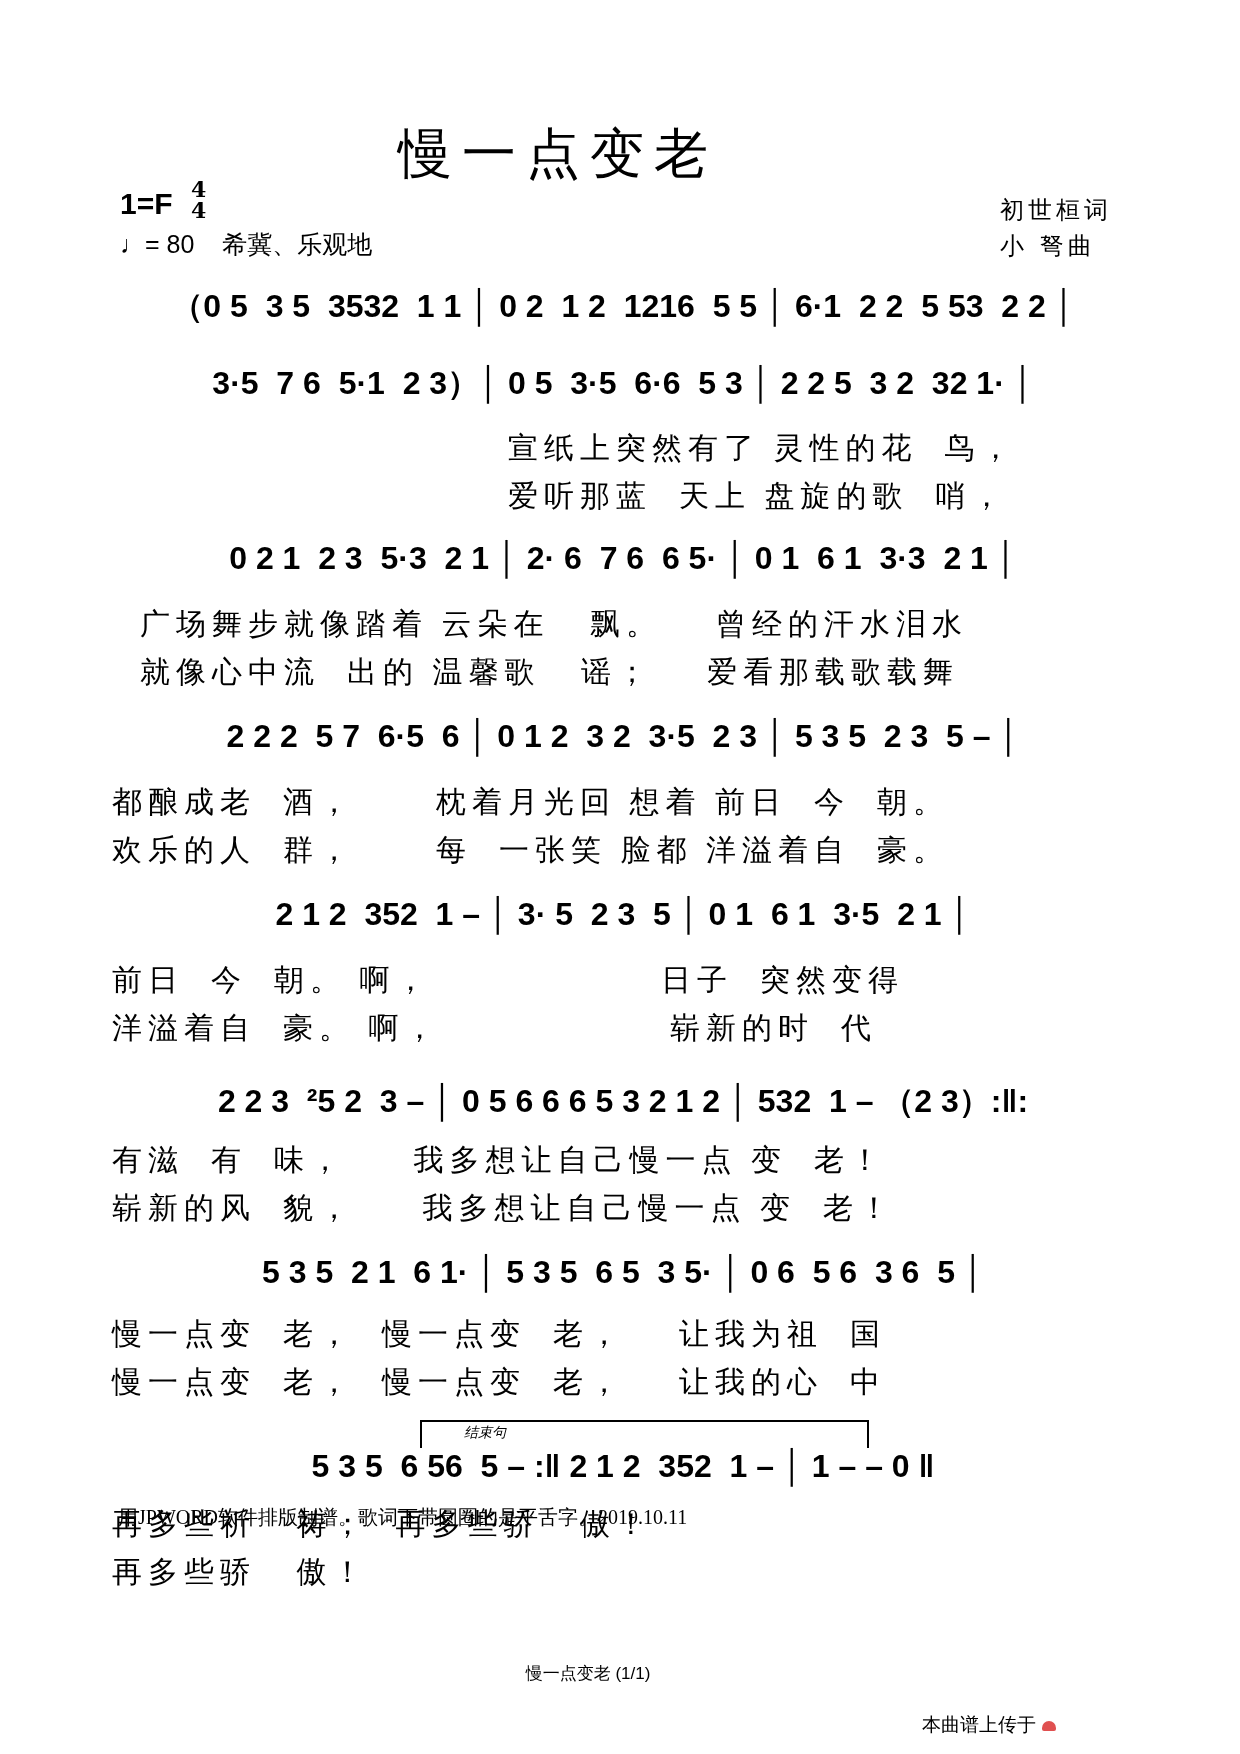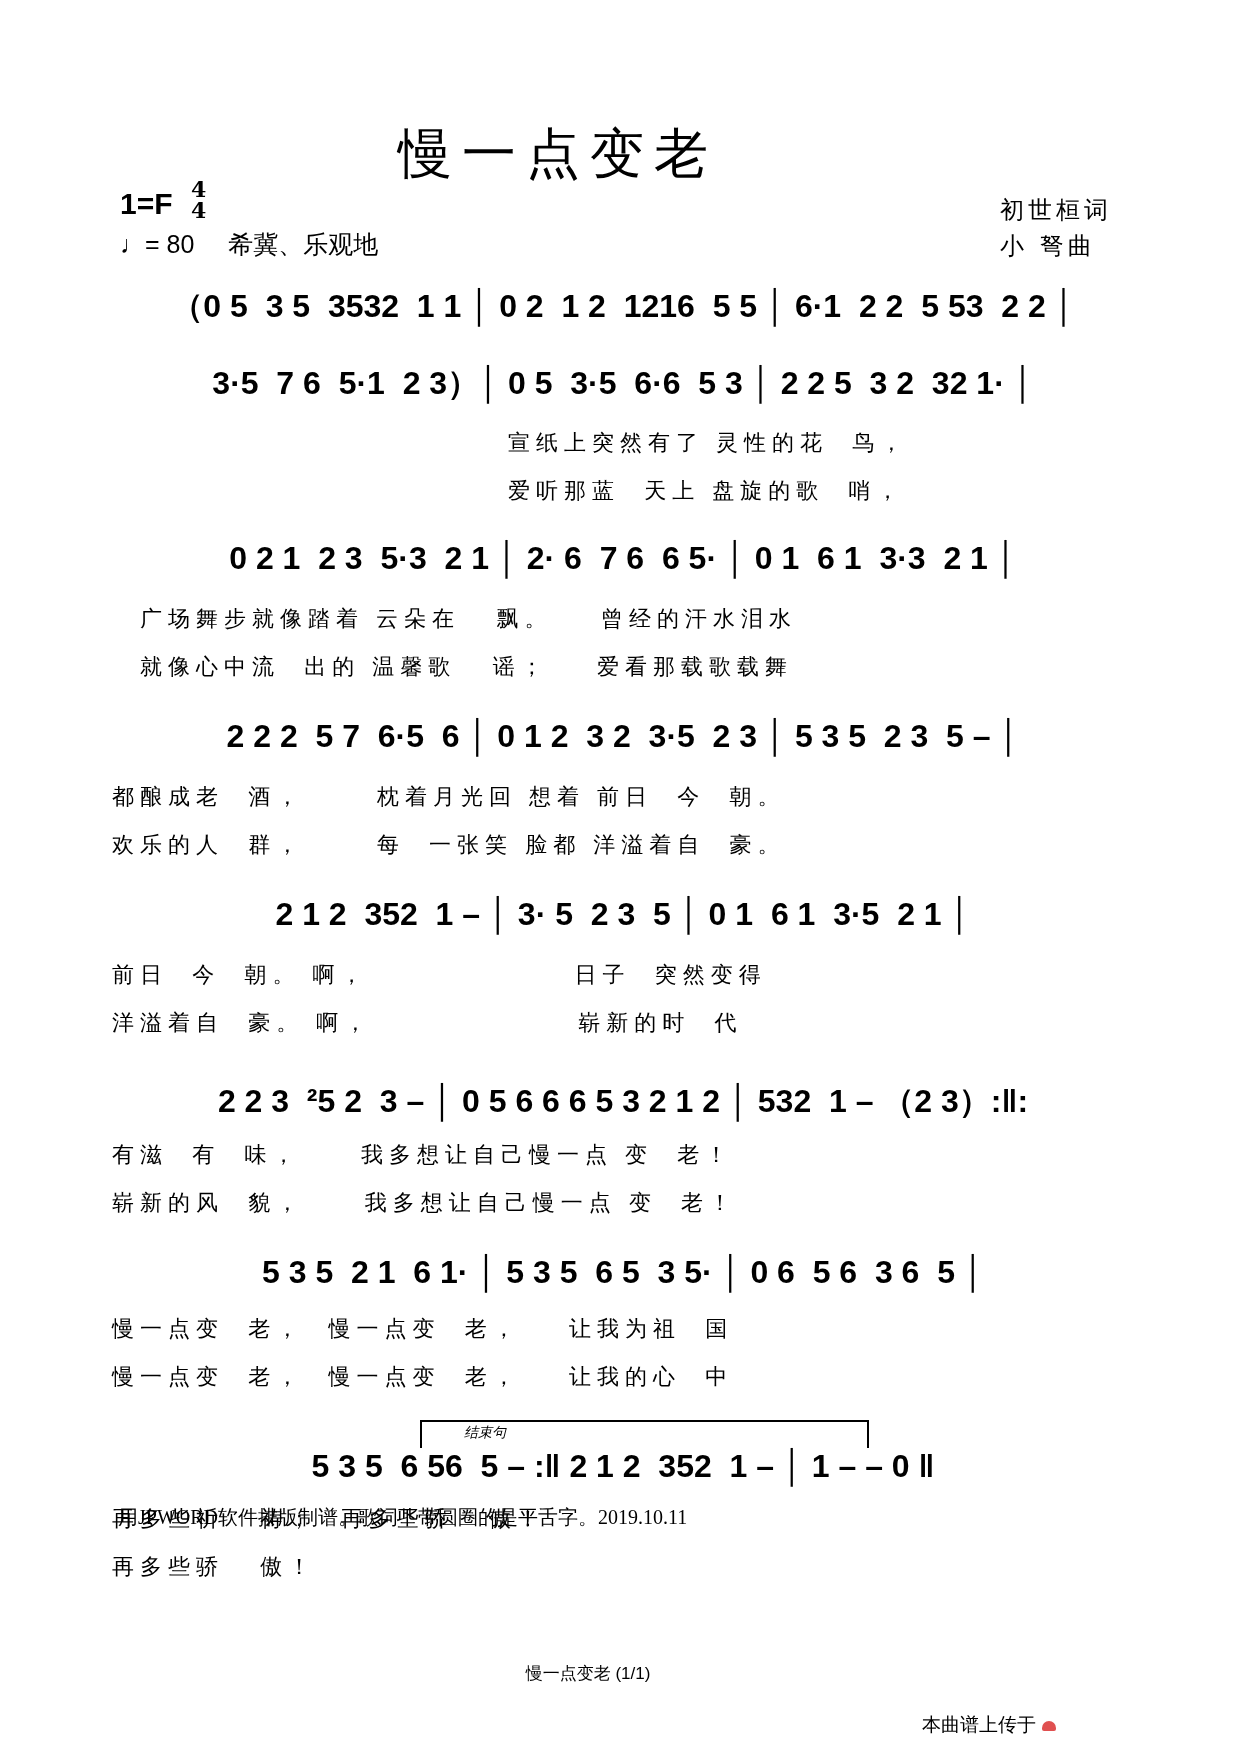--- a/index.html
+++ b/index.html
@@ -7,21 +7,21 @@
   .abs { position:absolute; }
   .title { left:0; width:1116px; top:118px; text-align:center; font-size:54px; letter-spacing:10px; font-family:"DejaVu Sans", sans-serif; font-weight:normal; }
   .key { left:120px; top:185px; font-size:30px; font-weight:bold; font-family:"Liberation Sans", sans-serif; }
   .frac { display:inline-block; vertical-align:middle; text-align:center; font-family:"DejaVu Serif", serif; font-size:22px; line-height:21px; margin-left:10px; position:relative; top:-6px; }
   .frac span { display:block; }
   .tempo { left:120px; top:228px; font-size:25px; font-family:"Liberation Sans", sans-serif; }
   .credits { left:1000px; top:192px; font-size:24px; line-height:36px; font-family:"DejaVu Serif", serif; }
   .credits div { letter-spacing:4px; }
   .row { left:118px; width:1010px; }
   .notes { position:absolute; left:0; right:0; height:44px; font-family:"Liberation Sans", sans-serif; font-weight:bold; font-size:32px; white-space:pre;text-align:center; }
-  .lyric { position:absolute; left:0; font-family:Liberation Sans, sans-serif; font-size:22px; letter-spacing:6px; white-space:pre; }
+  .lyric { position:absolute; left:0; font-family:Liberation Serif, serif; font-size:30px; letter-spacing:6px; white-space:pre; }
   .foot-note { left:118px; top:1504px; font-size:20px; font-family:Liberation Serif, serif; }
   .page-num { left:0; width:1176px; top:1662px; text-align:center; font-size:17px; font-family:"Liberation Sans", sans-serif; }
   .upload { left:922px; top:1712px; font-size:19px; font-family:"Liberation Sans", sans-serif;text-align:right; }
   .wm { left:1112px; top:1834px; font-size:12px; color:#666; font-family:"DejaVu Sans", sans-serif; }
   .brand-dot { display:inline-block; width:14px; height:10px; border-radius:7px 7px 2px 2px; background:#e05050; margin-left:6px; vertical-align:middle; }
   .ending-bracket { left:420px; top:1420px; width:445px; height:26px; border-top:2px solid #000; border-left:2px solid #000; border-right:2px solid #000; }
   .ending-label { left:432px; top:1424px; font-size:14px; font-style:italic; font-family:"DejaVu Sans", sans-serif;margin-left:32px; }
 </style>
 </head>
 <body>
@@ -31,21 +31,21 @@
 <div class="abs key">
   <span>1=F</span>
   <span class="frac">
     <span>4</span>
     <span>4</span>
   </span>
 </div>
 
 <div class="abs tempo">
   <span>♩</span><span>= 80</span>
-  <span style="margin-left:27px">希冀、乐观地</span>
+  <span style="margin-left:21px">希冀、乐观地</span>
 </div>
 
 <div class="abs credits">
   <div>初世桓词</div>
   <div>小 弩曲</div>
 </div>
 
 <div class="abs row" style="top:285px">
   <div class="notes" style="top:0">（0 5  3 5  3532  1 1 │ 0 2  1 2  1216  5 5 │ 6·1  2 2  5 53  2 2 │</div>
 </div>

